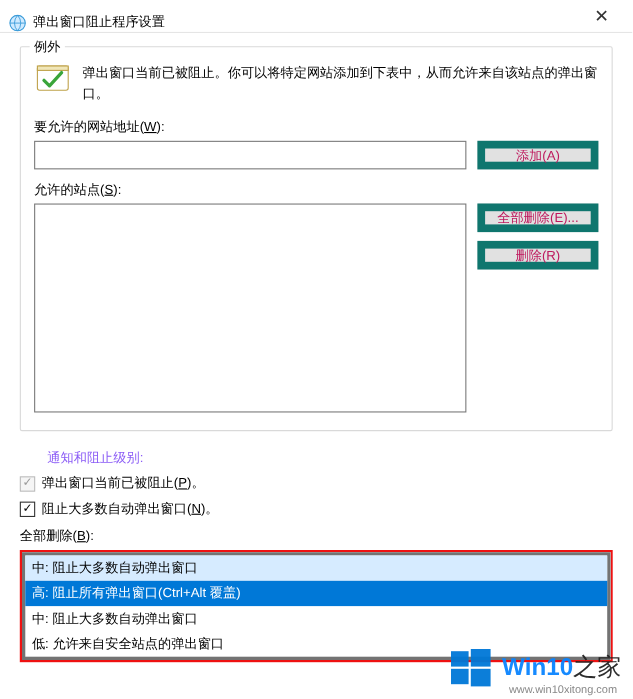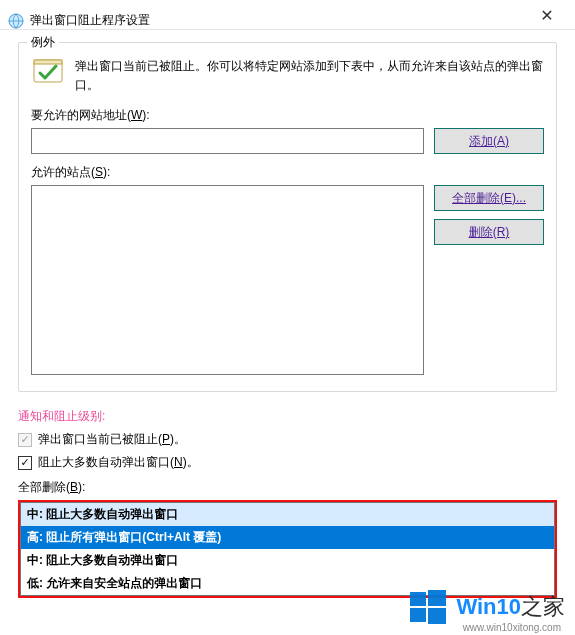--- a/index.html
+++ b/index.html
@@ -62,24 +62,24 @@
       height:26px;
       border:1px solid #7a7a7a;
       background:#fff;
       padding:0 4px;
       font-size:12px;
     }
     .btn {
       width:110px;
       height:26px;
       background:#e1e1e1;
-      border:1px solid #0f766e;
-      color:#4c1d95;
+      border:7px solid #0f766e;
+      color:#be185d;
       font-size:12px;
-      display:flex;align-items:center;justify-content:center;text-decoration:underline;
+      display:flex;align-items:center;justify-content:center;
     }
     .btn-col { display:flex; flex-direction:column; gap:8px; }
     .listbox {
       flex:1;
       border:1px solid #7a7a7a;
       background:#fff;
       height:190px;
     }
     .list-row { display:flex; gap:10px; }
     .checkbox-row {
@@ -89,41 +89,41 @@
       width:14px;height:14px;border:1px solid #333;background:#fff;
       display:flex;align-items:center;justify-content:center;
       font-size:11px;line-height:1;flex:0 0 14px;
     }
     .chk.disabled { border-color:#bdbdbd; color:#9a9a9a; background:#f5f5f5;}
     .dropdown-box {
       border:2px solid #e11;
       padding:0;
       margin-top:4px;
     }
-    .dropdown-list { border:1px solid #737373; background:#fff;font-weight:bold;}
+    .dropdown-list { border:3px solid #737373; background:#fff;}
     .dd-item {
       padding:3px 6px; font-size:12px; color:#000;
       white-space:nowrap; overflow:hidden;
     }
     .dd-item.hover { background:#d6ebff; }
     .dd-item.selected { background:#0078d7; color:#fff; }
     .watermark {
       position:absolute;
       right:10px; bottom:8px;
       display:flex; align-items:center; gap:8px;
       opacity:0.95;
     }
     .win-logo { width:40px;height:40px; }
     .wm-text { font-size:22px; color:#222; font-weight:500;}
     .wm-text .accent { color:#0a84ff; font-weight:600;}
     .wm-url {
       position:absolute; right:14px; bottom:2px;
       font-size:10px; color:#888;
     }
-    .section-title { color:#ec4899; margin-bottom:6px;}
+    .section-title { color:#8b5cf6; margin-bottom:6px;margin-left:25px;}
   </style>
 </head>
 <body>
 
 <div class="titlebar">
   <span class="title-icon">
     <svg viewBox="0 0 16 16" width="16" height="16">
       <circle cx="8" cy="8" r="7" fill="#cfeaff" stroke="#3a9bd9"></circle>
       <path d="M1 8 h14 M8 1 a10 10 0 0 1 0 14 M8 1 a10 10 0 0 0 0 14" stroke="#3a9bd9" fill="none" stroke-width="0.8"></path>
     </svg>

